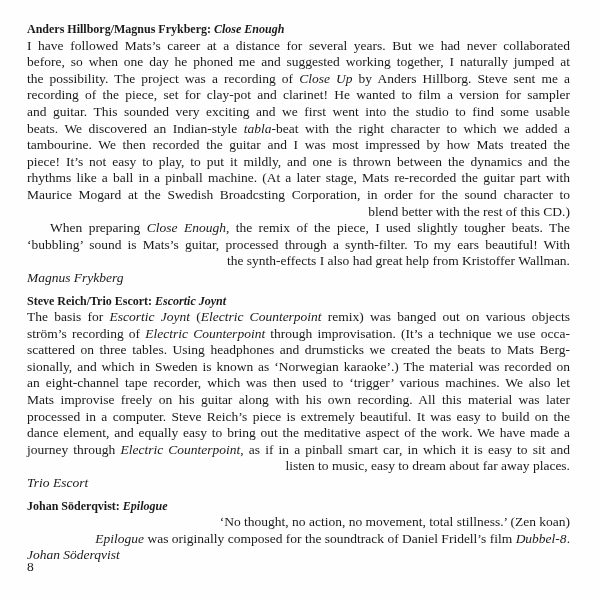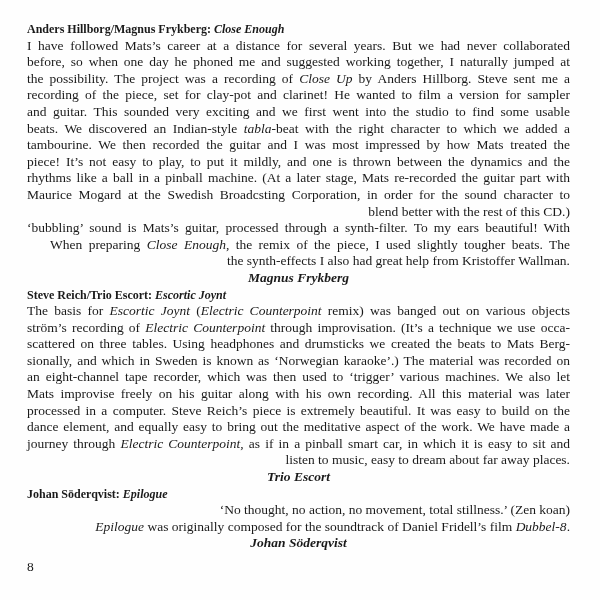--- a/index.html
+++ b/index.html
@@ -16,36 +16,36 @@
     background: #fefefe;
   }
   .content {
     position: absolute;
     left: 27px; top: 21px;
     width: 543px;
     font-size: 13.5px;
     line-height: 16.6px;
     text-rendering: optimizeLegibility;
   }
-  section + section { }
+  section + section { margin-top: 6px; }
   .heading {
     font-size: 12px;
     font-weight: bold;
     margin: 0;
     line-height: 16.6px;
   }
   .para { margin: 0; }
   .line { text-align: right; }
   .line.j { text-align: justify; text-align-last: justify; }
   .line.ind { text-indent: 23px; }
   .it { font-style: italic; }
   .signature {
-    font-weight: bold;
+    font-weight: normal;
     font-style: italic;
-    text-align: center;
+    text-align: left;
     line-height: 16.6px;
   }
   .page-number {
     position: absolute;
     left: 27px; top: 559px;
     font-size: 13.5px;
     line-height: 16.6px;
   }
 </style>
 </head>
@@ -62,22 +62,22 @@
           <div class="line j"><span>recording of the piece, set for clay-pot and clarinet! He wanted to film a version for sampler</span></div>
           <div class="line j"><span>and guitar. This sounded very exciting and we first went into the studio to find some usable</span></div>
           <div class="line j"><span>beats. We discovered an Indian-style </span><span class="it">tabla</span><span>-beat with the right character to which we added a</span></div>
           <div class="line j"><span>tambourine. We then recorded the guitar and I was most impressed by how Mats treated the</span></div>
           <div class="line j"><span>piece! It’s not easy to play, to put it mildly, and one is thrown between the dynamics and the</span></div>
           <div class="line j"><span>rhythms like a ball in a pinball machine. (At a later stage, Mats re-recorded the guitar part with</span></div>
           <div class="line j"><span>Maurice Mogard at the Swedish Broadcsting Corporation, in order for the sound character to</span></div>
           <div class="line"><span>blend better with the rest of this CD.)</span></div>
         </div>
         <div class="para">
+          <div class="line j ind"><span>When preparing </span><span class="it">Close Enough</span><span>, the remix of the piece, I used slightly tougher beats. The</span></div>
           <div class="line j"><span>‘bubbling’ sound is Mats’s guitar, processed through a synth-filter. To my ears beautiful! With</span></div>
-          <div class="line j ind"><span>When preparing </span><span class="it">Close Enough</span><span>, the remix of the piece, I used slightly tougher beats. The</span></div>
           <div class="line"><span>the synth-effects I also had great help from Kristoffer Wallman.</span></div>
         </div>
         <div class="signature">Magnus Frykberg</div>
       </section>
       <section>
         <h2 class="heading"><span>Steve Reich/Trio Escort: </span><span class="it">Escortic Joynt</span></h2>
         <div class="para">
           <div class="line j"><span>The basis for </span><span class="it">Escortic Joynt</span><span> (</span><span class="it">Electric Counterpoint</span><span> remix) was banged out on various objects</span></div>
           <div class="line j"><span>ström’s recording of </span><span class="it">Electric Counterpoint</span><span> through improvisation. (It’s a technique we use occa-</span></div>
           <div class="line j"><span>scattered on three tables. Using headphones and drumsticks we created the beats to Mats Berg-</span></div>

